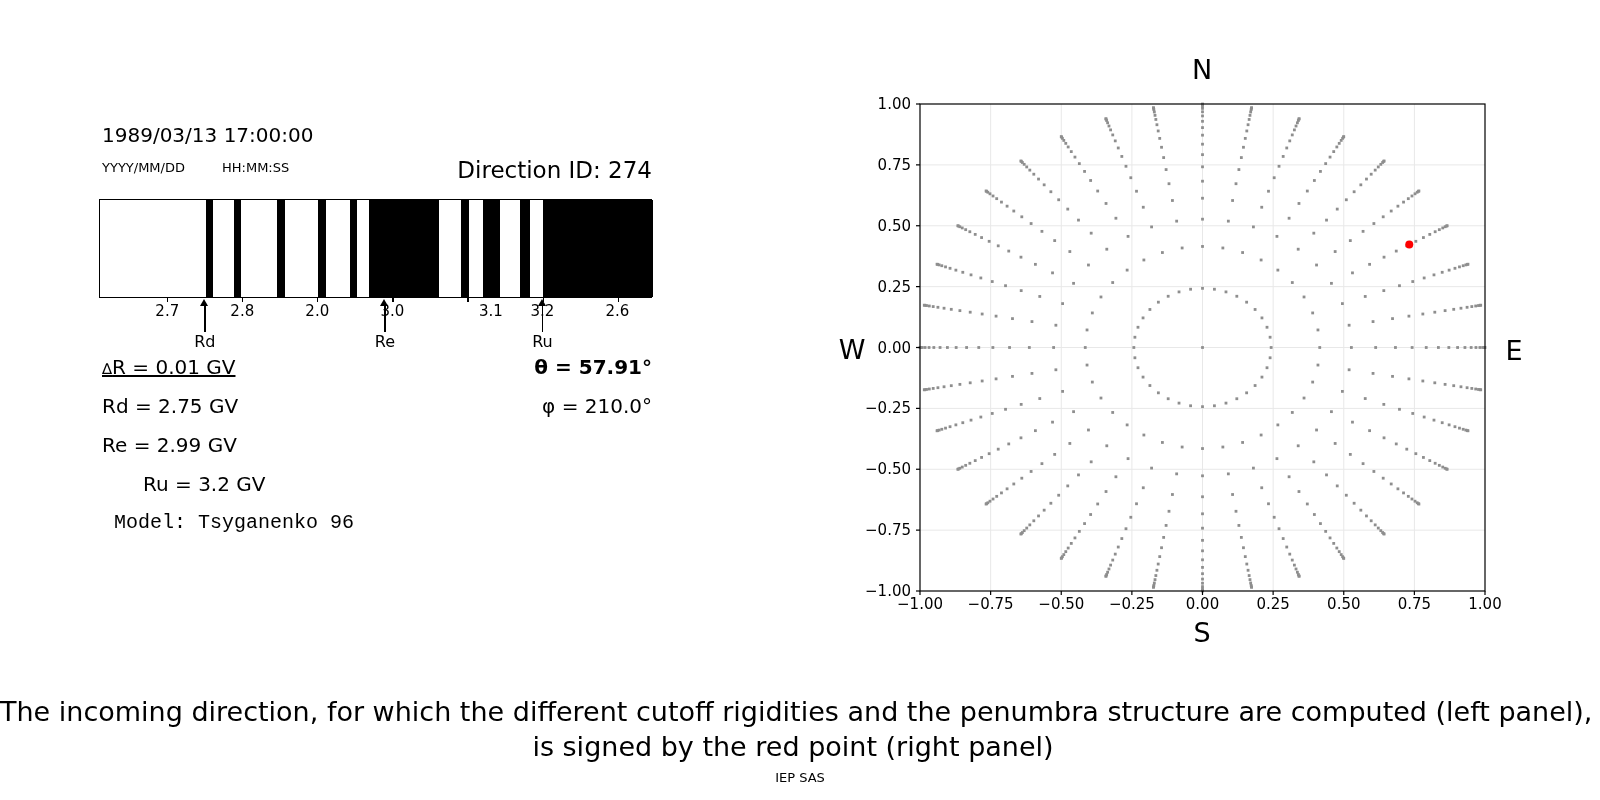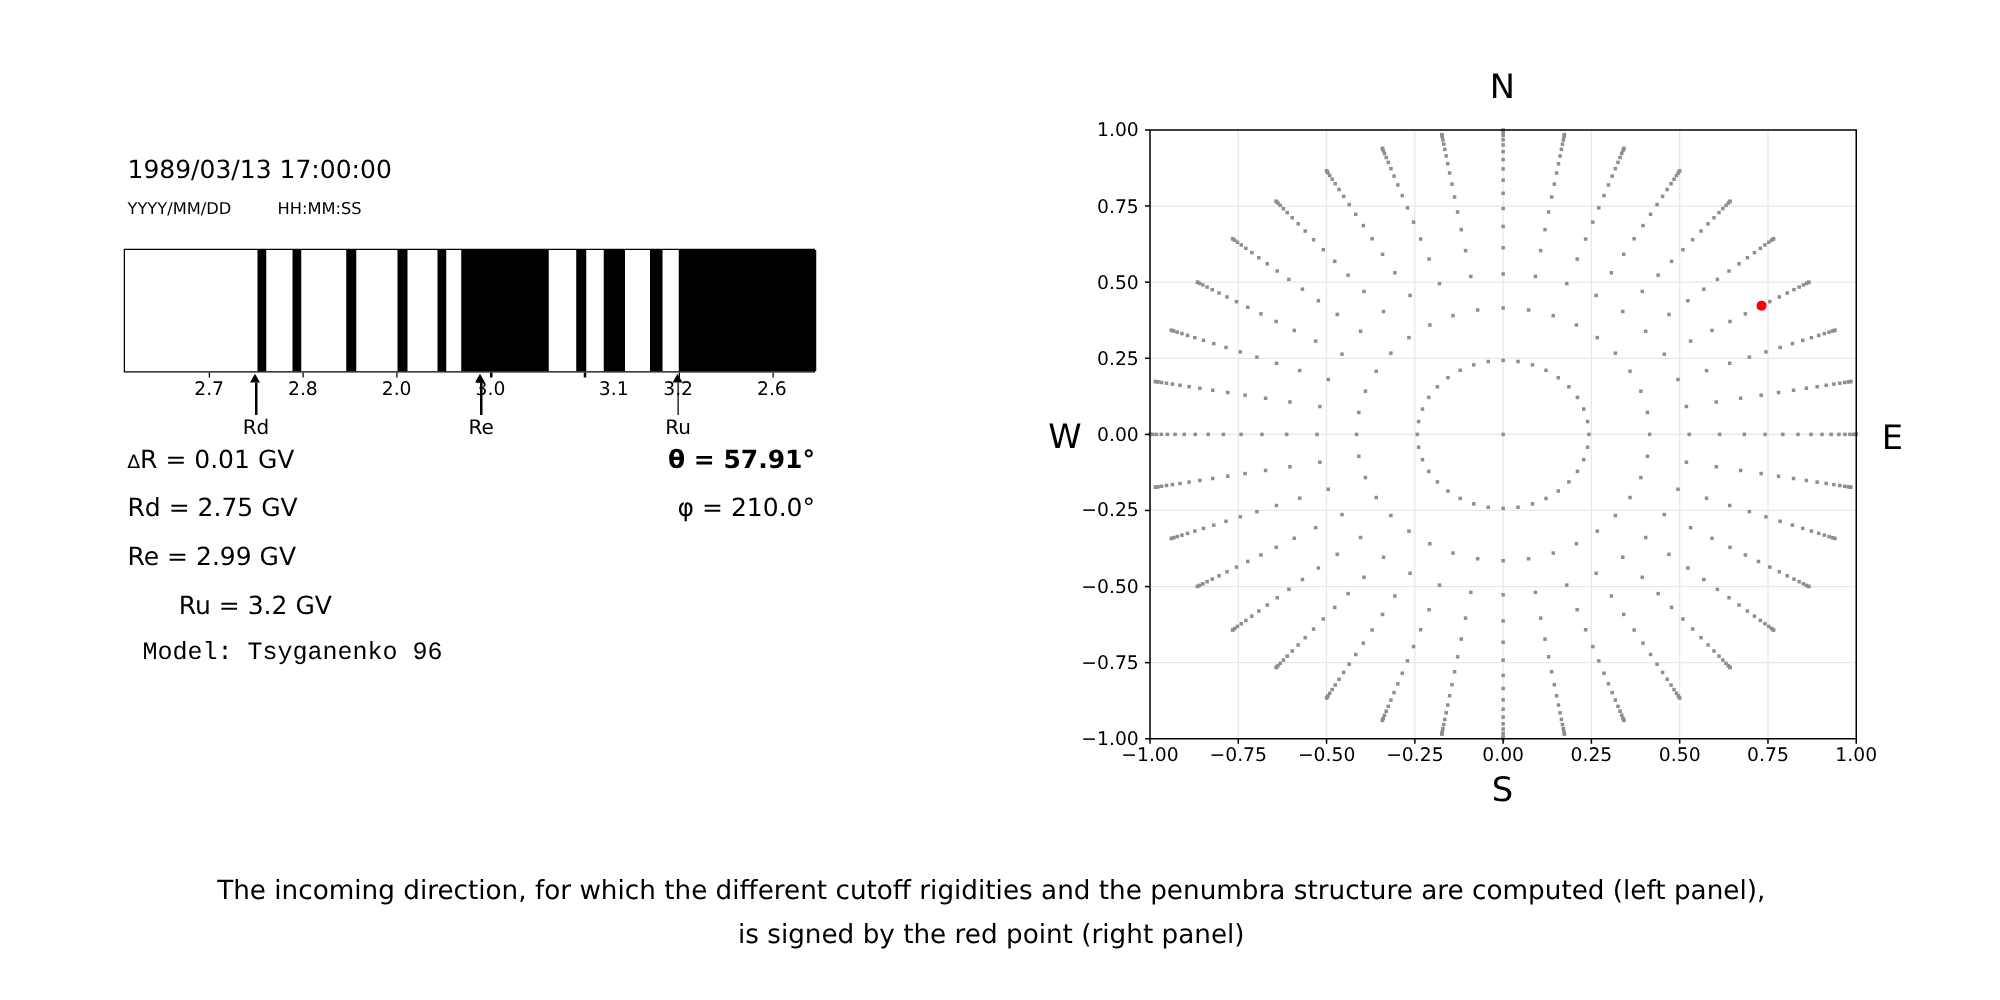--- a/index.html
+++ b/index.html
@@ -4,21 +4,21 @@
 <style>
   html,body{margin:0;padding:0;background:#fff;}
   #fig{position:relative;width:1600px;height:800px;background:#ffffff;
        font-family:"DejaVu Sans", sans-serif;color:#000;overflow:hidden;}
   .abs{position:absolute;white-space:nowrap;}
   .t20{font-size:20px;line-height:22px;}
   .t23{font-size:23px;line-height:25px;}
   .t13{font-size:13px;line-height:14px;}
   .t15{font-size:15px;line-height:16px;}
   .t16{font-size:16px;line-height:17px;}
-  .t21{font-size:21px;line-height:24px;}
+  .t21{font-size:27px;line-height:24px;}
   .t27{font-size:27px;line-height:28px;}
   .right{text-align:right;}
   .center{text-align:center;}
   .dsym{font-size:15px;}
   #penumbra-box{position:absolute;left:99px;top:199px;width:553px;height:99px;
                 border:1.2px solid #000;background:#fff;box-sizing:border-box;}
   .pbar{position:absolute;top:0;height:100%;background:#000;}
   .ptick{position:absolute;width:1.2px;height:4px;background:#000;top:298px;}
   .pticklabel{position:absolute;top:303px;width:60px;margin-left:-30px;text-align:center;}
   .arrow-shaft{position:absolute;width:1.4px;background:#000;top:306px;height:26px;margin-left:-0.7px;}
@@ -31,20 +31,21 @@
   #caption-wrap{position:absolute;left:0;top:0;width:1586px;}
 </style>
 </head>
 <body>
 
 <div id="fig">
 
   <div class="abs t20" style="left:102px;top:124px;">1989/03/13 17:00:00</div>
   <div class="abs t13" style="left:102px;top:161px;">YYYY/MM/DD</div>
   <div class="abs t13" style="left:222px;top:161px;">HH:MM:SS</div>
+  <div class="abs t23 right" style="left:402px;top:158px;width:250px;">Direction ID: 274</div>
 
   <div id="penumbra-box">
       <div class="pbar" style="left: 105.8px; width: 7.5px; background: rgb(0, 0, 0);"></div>
       <div class="pbar" style="left: 133.6px; width: 7.5px; background: rgb(0, 0, 0);"></div>
       <div class="pbar" style="left: 177.1px; width: 8.3px; background: rgb(0, 0, 0);"></div>
       <div class="pbar" style="left: 217.6px; width: 8.3px; background: rgb(0, 0, 0);"></div>
       <div class="pbar" style="left: 249.9px; width: 6.8px; background: rgb(0, 0, 0);"></div>
       <div class="pbar" style="left: 269.4px; width: 69.8px; background: rgb(0, 0, 0);"></div>
       <div class="pbar" style="left: 360.9px; width: 8.3px; background: rgb(0, 0, 0);"></div>
       <div class="pbar" style="left: 383.4px; width: 16.5px; background: rgb(0, 0, 0);"></div>
@@ -70,21 +71,21 @@
       <div class="arrow-head" style="left: 204.8px;"></div>
       <div class="arrow-label abs t16" style="left: 204.8px;">Rd</div>
       <div class="arrow-shaft" style="left: 384.9px;"></div>
       <div class="arrow-head" style="left: 384.9px;"></div>
       <div class="arrow-label abs t16" style="left: 384.9px;">Re</div>
       <div class="arrow-shaft" style="left: 542.5px;"></div>
       <div class="arrow-head" style="left: 542.5px;"></div>
       <div class="arrow-label abs t16" style="left: 542.5px;">Ru</div>
     </div>
 
-  <div class="abs t20" style="left:102px;top:356px;"><span class="dsym">∆</span><span>R = 0.01 GV</span></div>
+  <div class="abs t20" style="left:102px;top:356px;text-decoration:underline;"><span class="dsym">∆</span><span>R = 0.01 GV</span></div>
   <div class="abs t20" style="left:102px;top:395px;">Rd = 2.75 GV</div>
   <div class="abs t20" style="left:102px;top:434px;text-align:center;">Re = 2.99 GV</div>
   <div class="abs t20" style="left:102px;top:473px;margin-left:41px;">Ru = 3.2 GV</div>
   <div class="abs t20" style="left:114px;top:512px;font-family:Liberation Mono, monospace;">Model: Tsyganenko 96</div>
   <div class="abs t20 right" style="left:452px;top:356px;width:200px;font-weight:bold;">θ = 57.91°</div>
   <div class="abs t20 right" style="left:452px;top:395px;width:200px;">φ = 210.0°</div>
 
   <div class="abs t27 center" style="left:1172px;top:56px;width:60px;">N</div>
   <div class="abs t27 center" style="left:1172px;top:619px;width:60px;">S</div>
   <div class="abs t27 center" style="left:822px;top:336px;width:60px;">W</div>
@@ -757,14 +758,15 @@
       <div class="xticklabel abs t15" style="left: 1414.4px;">0.75</div>
       <div class="yticklabel abs t15" style="left: 841px; top: 530.1px;">−0.75</div>
       <div class="xticklabel abs t15" style="left: 1485px;">1.00</div>
       <div class="yticklabel abs t15" style="left: 841px; top: 591px;">−1.00</div>
     </div>
 
   <div id="caption-wrap">
     <div class="abs t21 center" style="left:0;top:700px;width:1586px;">The incoming direction, for which the different cutoff rigidities and the penumbra structure are computed (left panel),</div>
     <div class="abs t21 center" style="left:0;top:735px;width:1586px;">is signed by the red point (right panel)</div>
   </div>
+  <div class="abs t13 center" style="left:0;top:771px;width:1600px;">IEP SAS</div>
 
 </div>
 
 </body></html>

